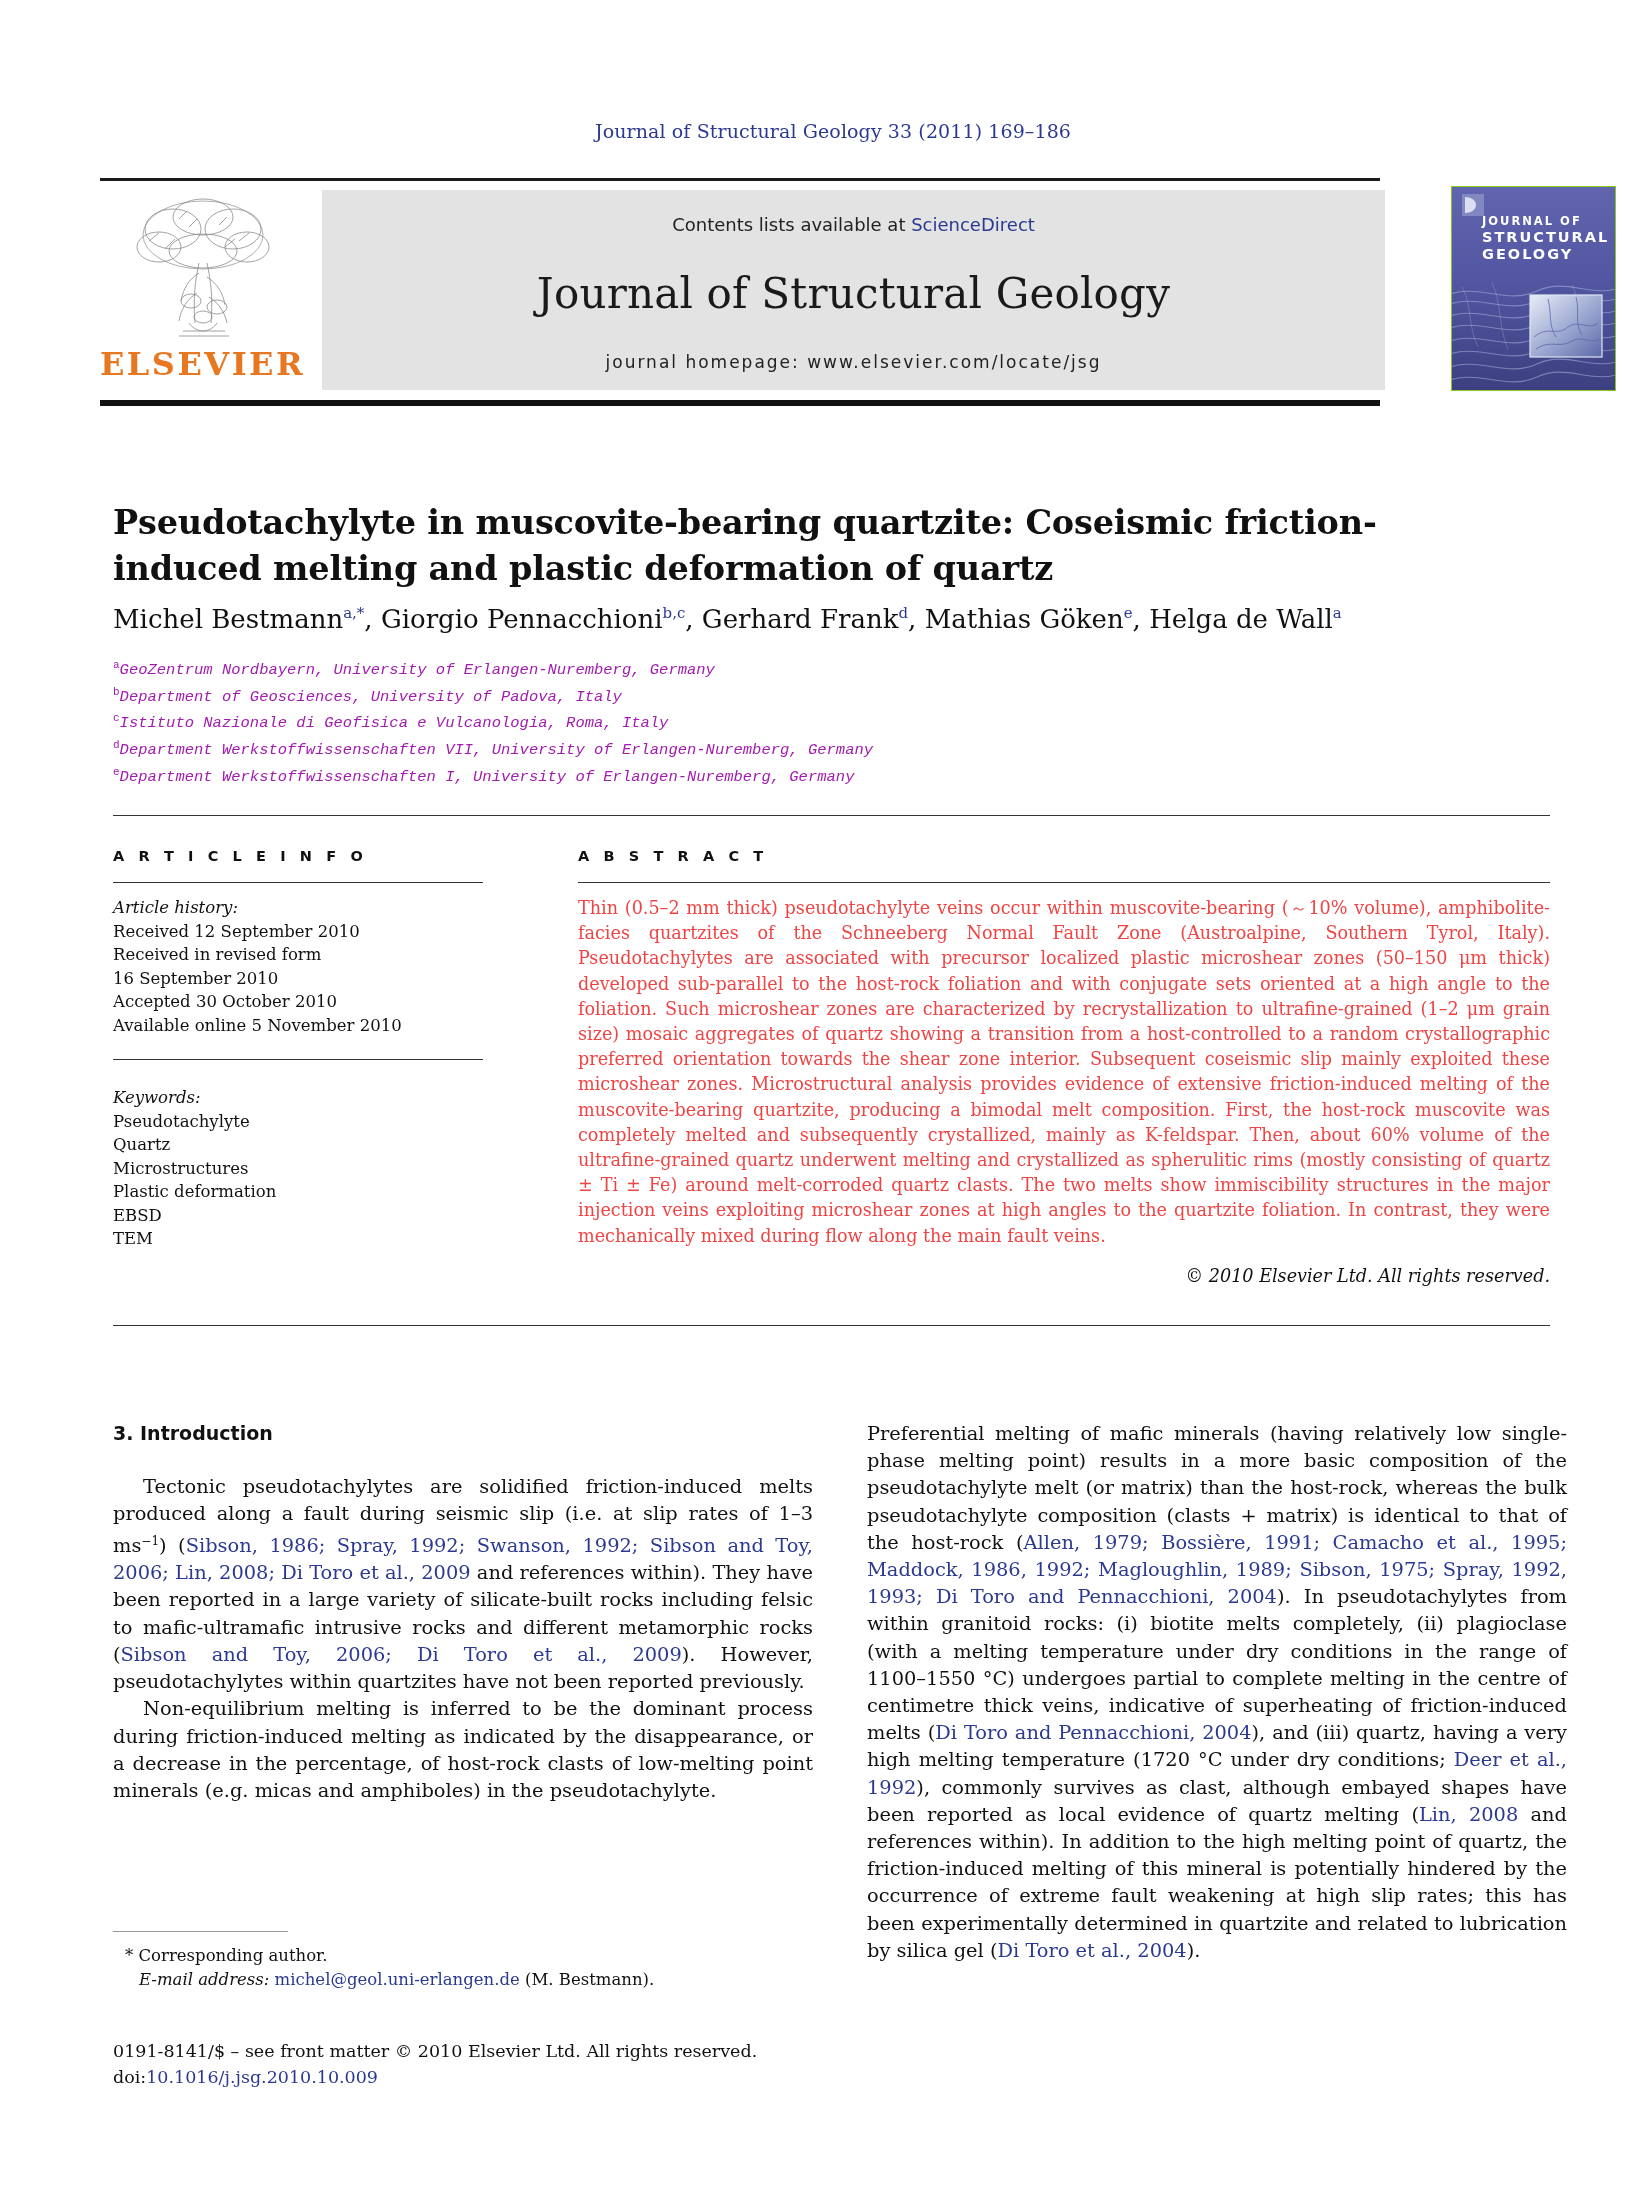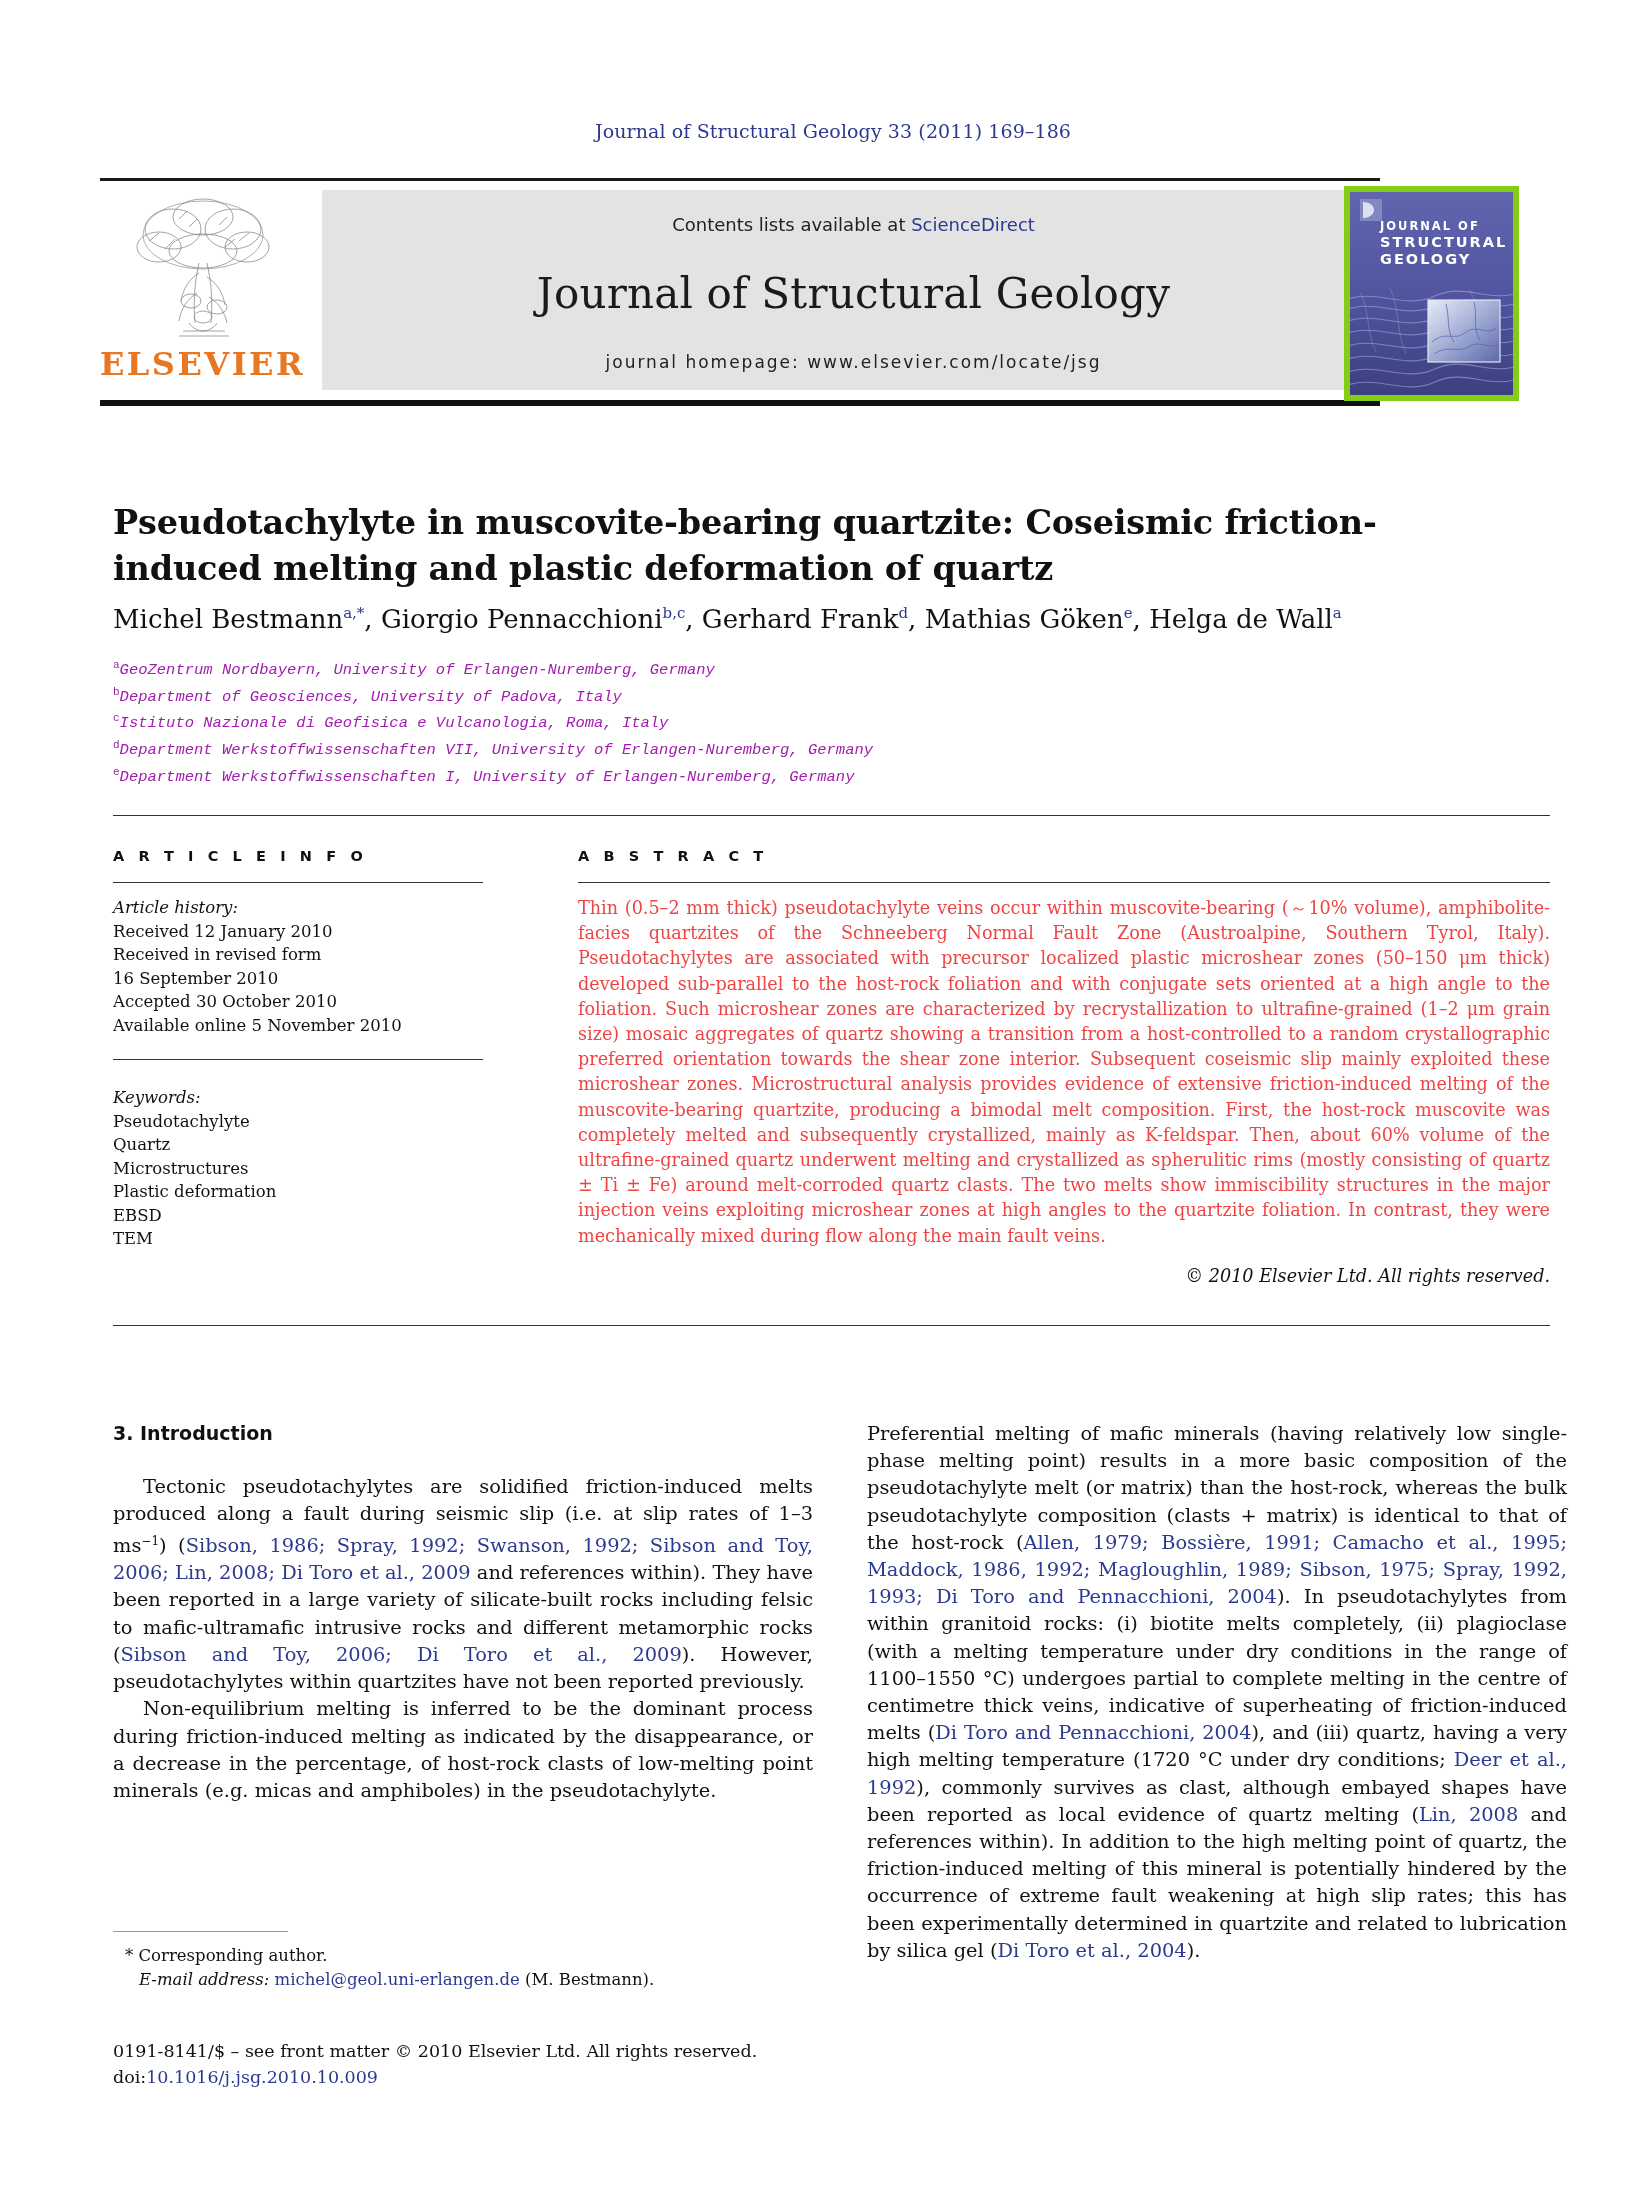--- a/index.html
+++ b/index.html
@@ -62,23 +62,23 @@
     letter-spacing:2.0px;
     margin-top:34px;
   }
   .rule-bot {
     position:absolute; left:100px; top:400px; width:1280px;
     border-top:6px solid #111;
   }
 
   
   .cover {
-    position:absolute; left:1344px; top:186px;
+    position:absolute; left:1451px; top:186px;
     width:163px; height:203px;
-    border:6px solid #84cc16;
+    border:1px solid #84cc16;
     overflow:hidden;
     background:#22c55e;
   }
   .cover-inner { position:absolute; inset:0; }
 
   
   .art-title {
     position:absolute; left:113px; top:478px; width:1400px;
     font-family:"DejaVu Serif", serif;
     font-size:33.5px; line-height:46px; color:#111;
@@ -285,21 +285,21 @@
     <div><sup>e</sup><span>Department Werkstoffwissenschaften I, University of Erlangen-Nuremberg, Germany</span></div>
   </div>
 
   <div class="panel-rule-top"></div>
 
   <div class="col-info">
     <div class="sec-head">A R T I C L E   I N F O</div>
     <div class="hr-thin"></div>
     <div class="hist">
       <div class="lbl">Article history:</div>
-      <div>Received 12 January 2010</div>
+      <div>Received 12 September 2010</div>
       <div>Received in revised form</div>
       <div>16 September 2010</div>
       <div>Accepted 30 October 2010</div>
       <div>Available online 5 November 2010</div>
     </div>
     <div class="kw-rule"></div>
     <div class="kw">
       <div class="lbl">Keywords:</div>
       <div>Pseudotachylyte</div>
       <div>Quartz</div>

